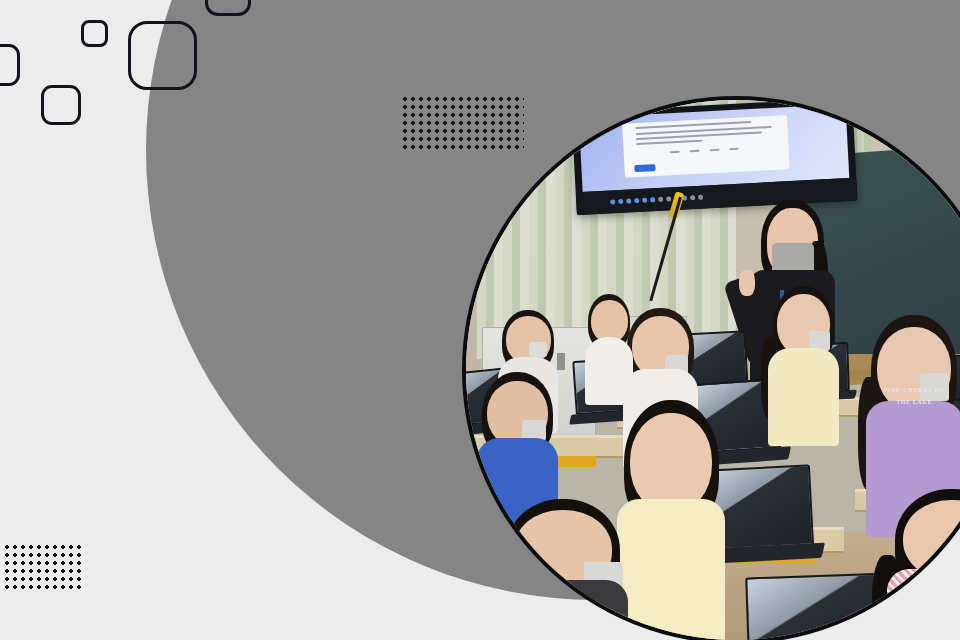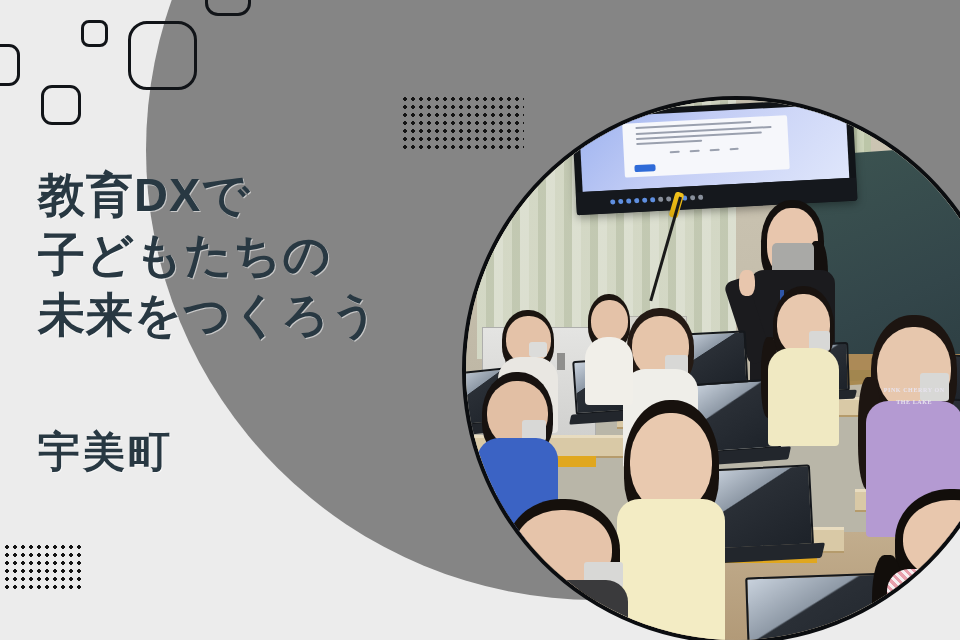--- a/index.html
+++ b/index.html
@@ -471,19 +471,15 @@
           <div class="s-head" style="background:#e8c7ad;"></div>
           <div class="s-tail" style="left:-12%;top:30%;background:#120e0b;"></div>
           <div class="s-mask" style="left:52%;top:28%;"></div>
           <div class="s-body" style="background:repeating-linear-gradient(45deg,#e8a0ac 0,#e8a0ac 3px,#f7eff1 3px,#f7eff1 6px);"></div>
         </div>
 
       </div>
     </div>
   </div>
 
-  <div class="headline">教育DXで
-子どもたちの
-未来をつくろう</div>
-
-  <div class="subline">宇美町</div>
+
 
 </div>
 
 </body></html>

